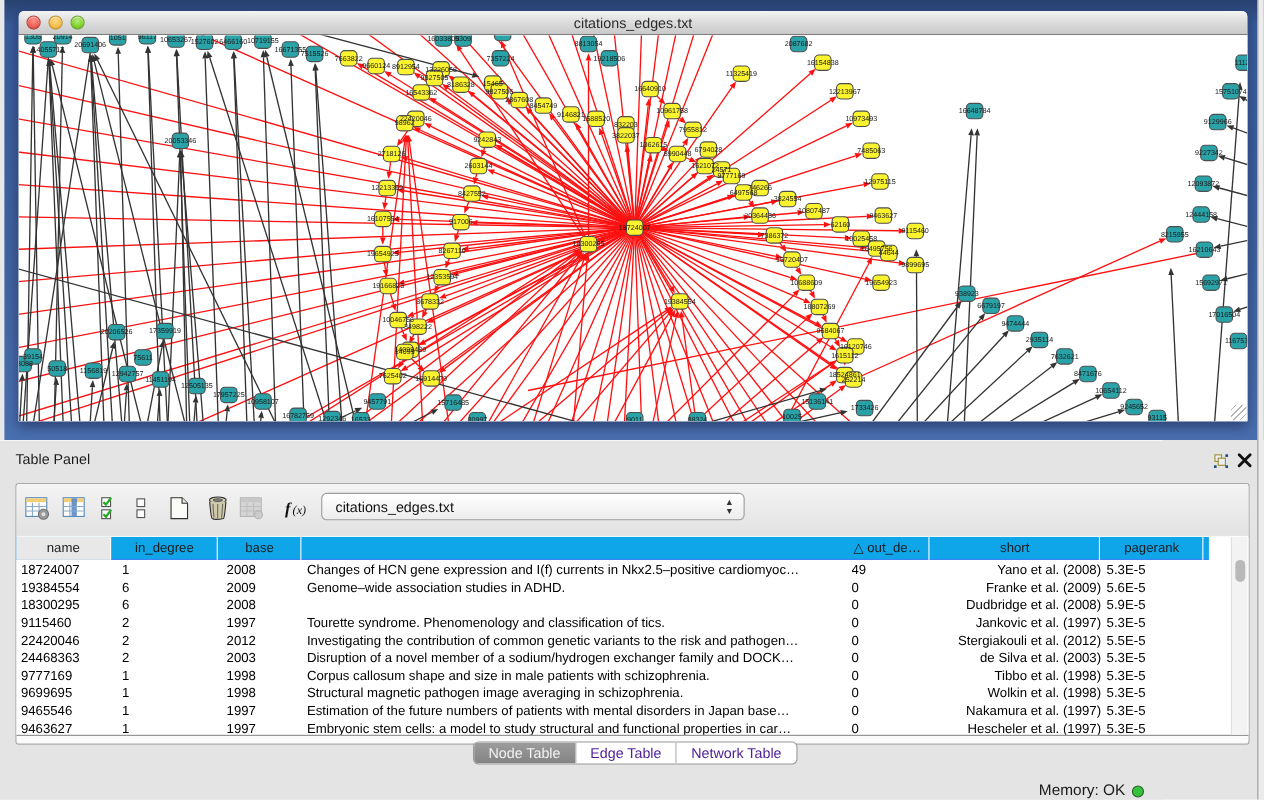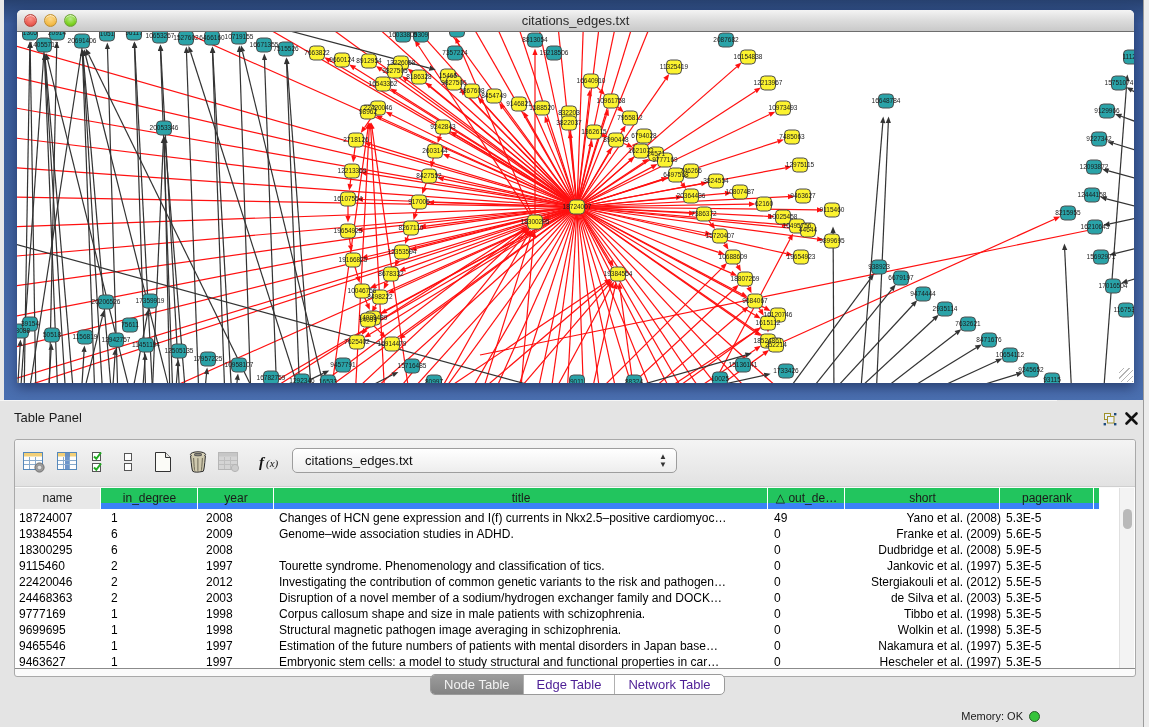--- a/index.html
+++ b/index.html
@@ -23,39 +23,39 @@
 #phead .t{position:absolute;left:14px;top:9px}
 #phead .fi{position:absolute;left:1102px;top:10px}
 #phead .ci{position:absolute;left:1124px;top:10px}
 #frame{position:absolute;left:14px;top:38px;width:1122px;height:238px;background:#fbfbfb;border:1px solid #a9a9a9;border-radius:3px}
 #tbbar{position:absolute;left:0;top:0;width:100%;height:47px;background:linear-gradient(180deg,#f4f4f4,#e2e2e2);border-bottom:1px solid #cfcfcf;border-radius:3px 3px 0 0}
 .ic{position:absolute;top:10px}
 #dd{position:absolute;left:277px;top:8px;width:385px;height:25px;background:linear-gradient(180deg,#ffffff,#ededed);border:1px solid #9d9d9d;border-radius:5px;font-size:13px;color:#111;line-height:24px;padding-left:12px}
 #dd .ar{position:absolute;right:9px;top:4px;font-size:8px;color:#333;line-height:8px}
 
 #tbl{position:absolute;left:0px;top:48px;width:1120px;height:181px;border-bottom:1px solid #8b8b8b;background:#fff;overflow:hidden;font-size:12px}
-#thead{position:absolute;left:0;top:0;width:1084px;height:21px;background:#22c55e;border-bottom:6px solid #3b82f6}
+#thead{position:absolute;left:0;top:0;width:1084px;height:21px;background:#0ea5e9;border-bottom:1px solid #3b82f6}
 #thead div{position:absolute;top:0;height:21px;line-height:21px;text-align:center;color:#1b1b1b;border-right:1px solid #fff}
 #vscroll{position:absolute;left:1104px;top:0px;width:15px;height:181px;background:#f3f3f3;border-left:1px solid #e0e0e0}
 #vthumb{position:absolute;left:2.5px;top:21px;width:9px;height:20px;border-radius:5px;background:#b9b9b9}
 .tr{position:relative;height:16px;line-height:16px;white-space:nowrap;color:#000}
 .tr div{position:absolute;top:0;overflow:hidden}
 .c0{left:4px;width:82px}
 .c1{left:96px;width:88px}
 .c2{left:191px;width:72px}
 .c3{left:264px;width:490px}
 .c4{left:759px;width:72px}
 .c5{left:831px;width:155px;text-align:right}
 .c6{left:991px;width:90px}
 
 #tabs{position:absolute;left:430px;top:273px;height:21px;display:flex;border:1px solid #9a9a9a;border-radius:5px;overflow:hidden;background:#fff;font-size:13px}
 #tabs div{line-height:20px;padding:0 13px;color:#4c1d95;border-right:1px solid #b0b0b0}
 #tabs div:last-child{border-right:none}
 #tabs .sel{background:linear-gradient(180deg,#9c9c9c,#838383);color:#f3f3f3}
-#mem{position:absolute;right:17px;top:309px;font-size:11px;color:#1a1a1a}
+#mem{position:absolute;right:17px;top:309px;font-size:14px;color:#1a1a1a}
 #mem .dot{display:inline-block;width:11px;height:11px;border-radius:50%;background:#35c33b;border:1px solid #2a5c2a;vertical-align:-2px;margin-left:6px}
 </style></head>
 <body>
 <div id="app">
  <div id="desk">
   <div id="win">
    <div id="tbar">citations_edges.txt<div class="tl" id="tl1"></div><div class="tl" id="tl2"></div><div class="tl" id="tl3"></div></div>
    <div id="canvas"><svg id="net" width="1117" height="351" viewBox="17 32 1117 351">
             <g stroke-width="1.2">
               <line x1="577.0" y1="207.0" x2="549.1" y2="217.0" stroke="#ff1010"></line>
@@ -875,22 +875,21 @@
      <span class="ic" style="left:242px"><svg width="26" height="24" viewBox="0 0 26 24">
               <text x="2" y="17" font-family="Liberation Serif, serif" font-style="italic" font-weight="bold" font-size="15" fill="#111">f</text>
               <text x="9" y="17" font-family="Liberation Serif, serif" font-style="italic" font-size="11" fill="#111">(x)</text>
             </svg></span>
      <div id="dd">citations_edges.txt<span class="ar">▲<br>▼</span></div>
    </div>
    <div id="tbl">
      <div id="thead">
        <div style="left:0;width:86px;background:#e8e8e8">name</div>
        <div style="left:87px;width:96px">in_degree</div>
-       <div style="left:184px;width:75px">year</div>
-       <div style="left:260px;width:493px">title</div>
+       <div style="left:184px;width:75px">base</div>
        <div style="left:754px;width:76px">△ out_de…</div>
        <div style="left:831px;width:154px">short</div>
        <div style="left:986px;width:93px">pagerank</div>
      </div>
      <div style="position:absolute;left:0;top:22px;width:1104px">
             <div class="tr">
               <div class="c0">18724007</div>
               <div class="c1">1</div>
               <div class="c2">2008</div>
               <div class="c3">Changes of HCN gene expression and I(f) currents in Nkx2.5–positive cardiomyoc…</div>

